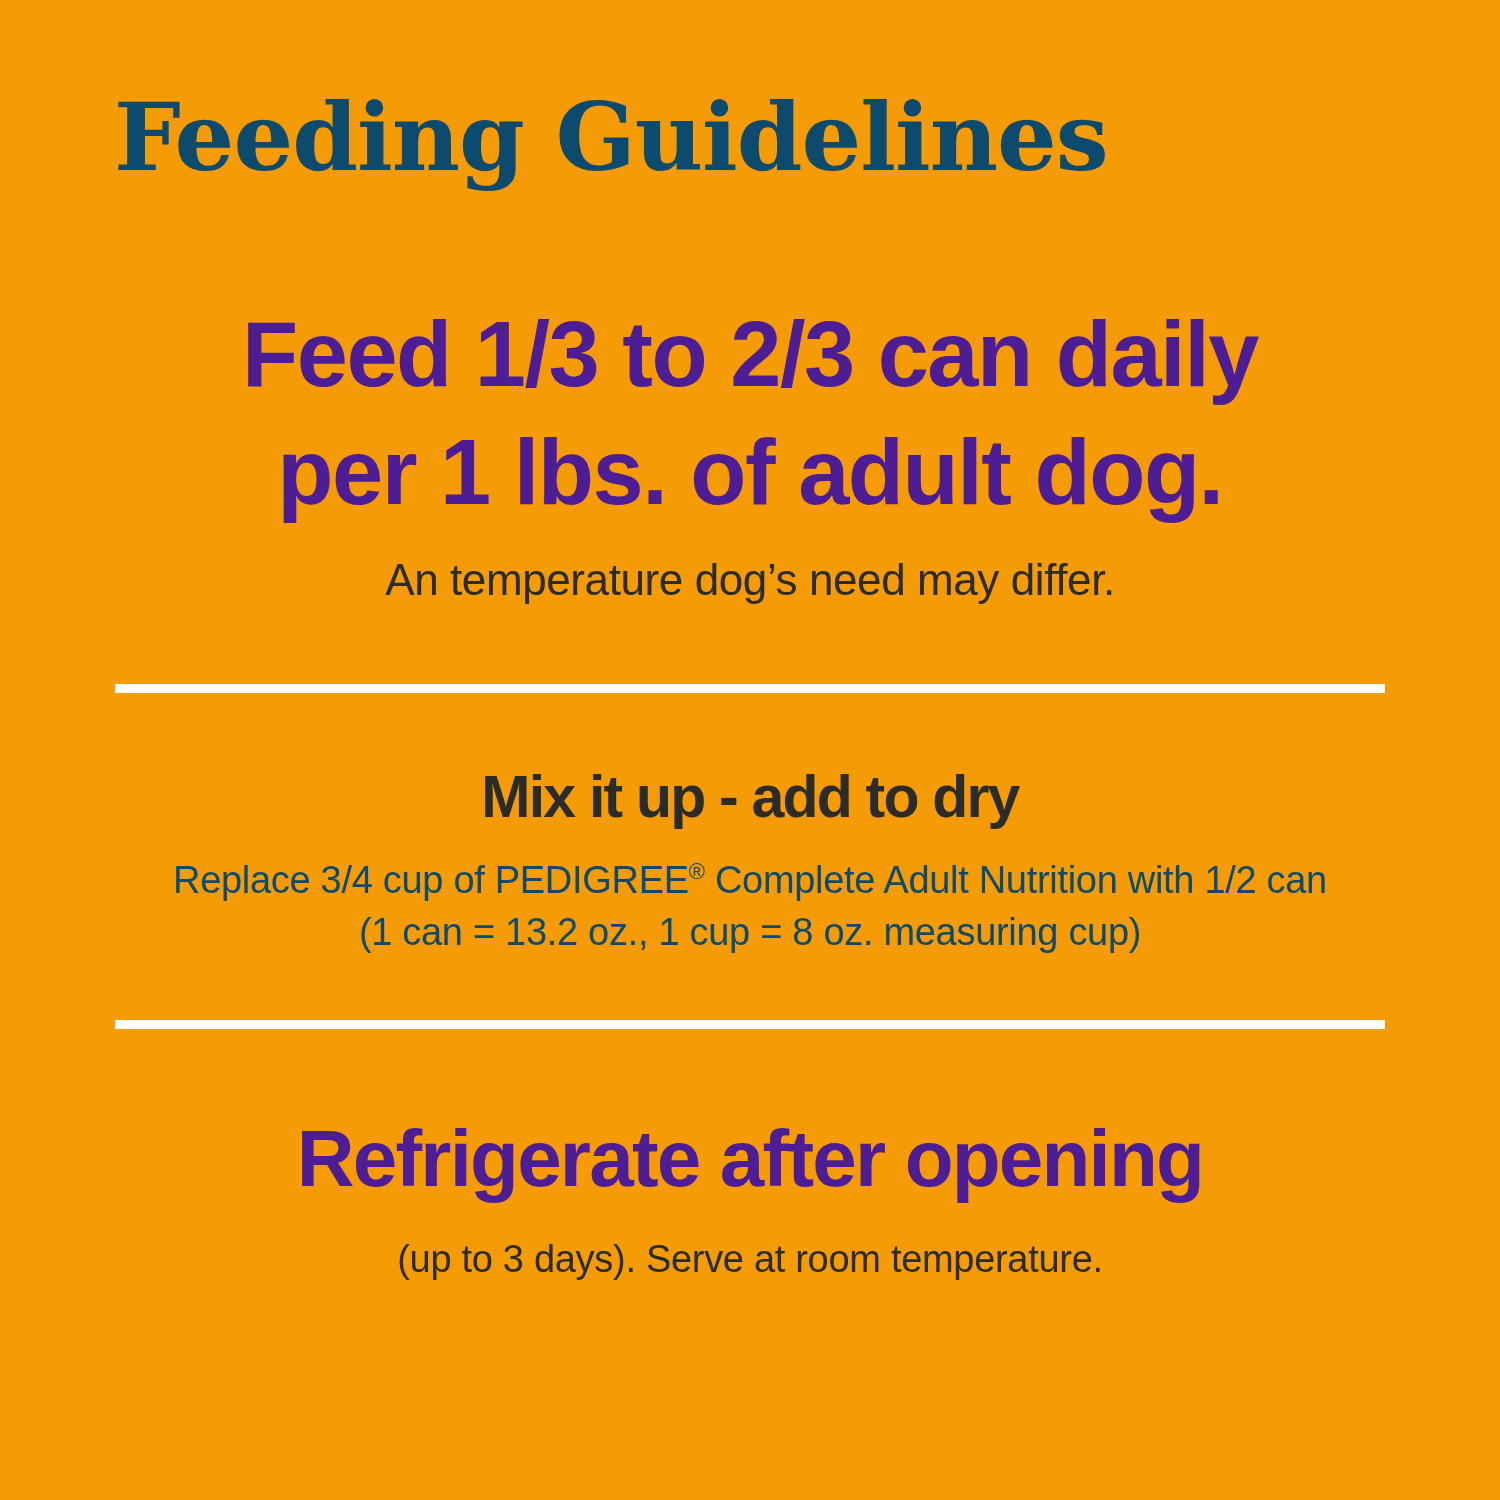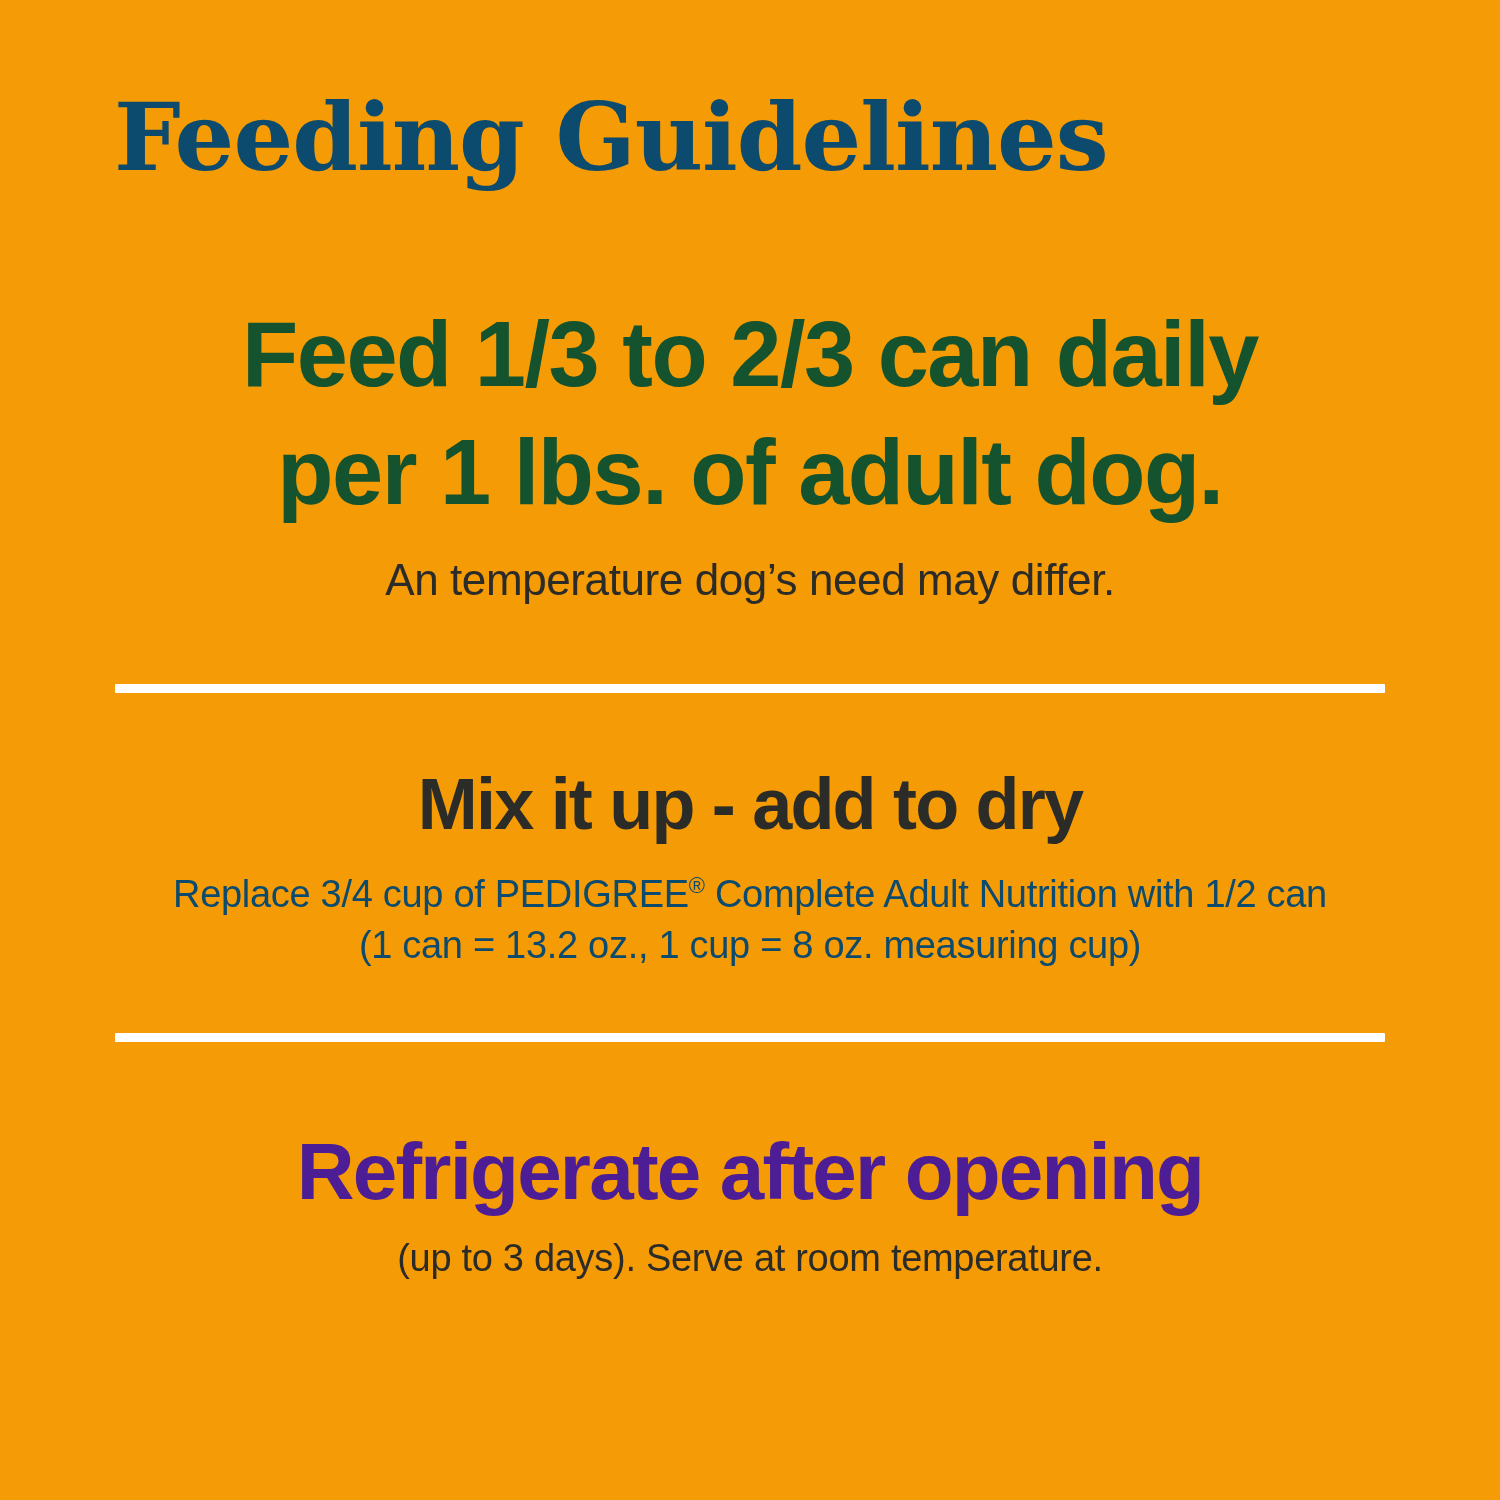--- a/index.html
+++ b/index.html
@@ -43,21 +43,21 @@
   
   .sec1 {
     margin-top: 112px;
   }
   .sec1 .headline {
     font-family: "Liberation Sans", sans-serif;
     font-weight: bold;
     font-size: 92px;
     line-height: 1.28;
     letter-spacing: -1.5px;
-    color: #14532d;
+    color: #4c1d95;
   }
   .sec1 .sub {
     margin-top: 22px;
     font-family: "Liberation Sans", sans-serif;
     font-size: 44px;
     line-height: 1.2;
     color: #2B2B28;
     letter-spacing: -0.4px;
   }
 
@@ -69,21 +69,21 @@
     border-radius: 1px;
   }
   .rule.r1 { margin-top: 78px; }
   .rule.r2 { margin-top: 62px; }
 
   
   .sec2 { margin-top: 74px; }
   .sec2 .headline {
     font-family: "Liberation Sans", sans-serif;
     font-weight: bold;
-    font-size: 72px;
+    font-size: 59px;
     line-height: 1.05;
     letter-spacing: -1.8px;
     color: #2B2B28;
   }
   .sec2 .sub {
     margin-top: 26px;
     font-size: 38px;
     line-height: 1.35;
     color: #0c4a6e;
     letter-spacing: -0.3px;
@@ -98,21 +98,21 @@
   .sec3 { margin-top: 88px; }
   .sec3 .headline {
     font-family: "Liberation Sans", sans-serif;
     font-weight: bold;
     font-size: 80px;
     line-height: 1.05;
     letter-spacing: -1.8px;
     color: #4c1d95;
   }
   .sec3 .sub {
-    margin-top: 20px;
+    margin-top: 34px;
     font-size: 38px;
     line-height: 1.3;
     color: #2B2B28;
     letter-spacing: -0.3px;
   }
 </style>
 </head>
 <body>
 
 <div class="panel">

